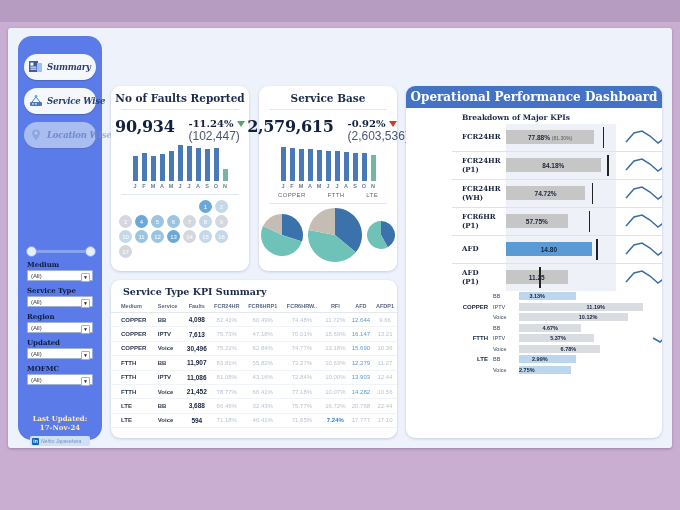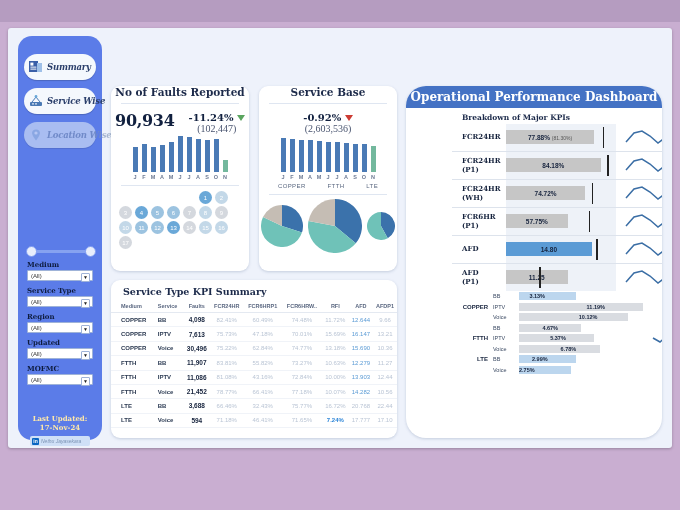--- a/index.html
+++ b/index.html
@@ -64,31 +64,31 @@
     background:#cfe0f7;border-radius:2px;display:flex;align-items:center;gap:2px;
     padding-left:2px;box-sizing:border-box;
   }
   .li-sq{width:7px;height:7px;background:#0a66c2;border-radius:1px;color:#fff;font-size:5px;
          display:flex;align-items:center;justify-content:center;font-weight:700;}
   .li-tx{font-size:5px;color:#7c93b4;font-style:italic;white-space:nowrap;}
   
   .card{position:absolute;background:#fff;border-radius:9px;box-shadow:0 1px 3px rgba(90,110,150,.28);}
   .card-title{
     font-family:"DejaVu Serif", serif;font-weight:700;font-size:10.5px;color:#1c2a4a;
-    text-align:center;
+    text-align:center;padding-top:6px;
   }
   .hr{height:1px;background:#dfe6f1;margin:5px 10px 0 10px;}
   .bigrow{display:flex;align-items:flex-start;justify-content:center;gap:14px;padding-top:7px;}
   .bignum{font-family:"DejaVu Serif", serif;font-weight:700;font-size:16px;color:#11203f;letter-spacing:-.3px;}
   .deltawrap{padding-top:1px;}
   .delta{font-family:"DejaVu Serif", serif;font-weight:700;font-size:10px;color:#11203f;white-space:nowrap;}
   .tri{display:inline-block;width:0;height:0;border-left:4px solid transparent;border-right:4px solid transparent;}
   .tri.down-g{border-top:6px solid #5aa55f;}
   .tri.down-r{border-top:6px solid #cc3b33;}
-  .sub{font-size:10px;color:#4a5570;text-align:center;font-family:Liberation Serif, serif;}
+  .sub{font-size:12px;color:#4a5570;font-family:Liberation Sans, sans-serif;}
   .bars{display:flex;align-items:flex-end;justify-content:center;gap:4px;height:38px;padding:0 12px;}
   .bar{width:5px;background:#4a7ab5;}
   .bar.green{background:#73b89d;}
   .months{display:flex;justify-content:center;gap:4px;padding:2px 12px 0 12px;}
   .months span{width:5px;text-align:center;font-size:5.5px;color:#6d7a93;font-weight:700;}
   .circles{padding:5px 8px 0 8px;}
   .crow{display:flex;gap:3px;margin-bottom:2px;}
   .circ{width:13px;height:13px;border-radius:50%;background:#d4d8de;color:#fff;
         font-size:6px;display:flex;align-items:center;justify-content:center;}
   .circ.b1{background:#9cc3e0;}
@@ -324,20 +324,21 @@
             <div class="circ ghost"></div>
             <div class="circ ghost"></div>
           </div>
         </div>
     </div>
 
     <div class="card" style="left:251px;top:58px;width:138px;height:185px;">
       <div class="card-title">Service Base</div>
       <div class="hr"></div>
       <div class="bigrow">
+        <div class="bignum">2,579,615</div>
         <div class="deltawrap">
           <div class="delta">
             <span>-0.92%</span>
             <span class="tri down-r"></span>
           </div>
           <div class="sub">(2,603,536)</div>
         </div>
       </div>
       <div class="bars" id="sb-bars">
           <div class="bar" style="height: 34px;"></div>
@@ -491,21 +492,21 @@
               <td>46.41%</td>
               <td>71.65%</td>
               <td class="strong-link">7.24%</td>
               <td>17.777</td>
               <td>17.10</td>
             </tr>
           </tbody>
       </table>
     </div>
 
-    <div class="card" style="left:398px;top:58px;width:256px;height:352px;overflow:hidden;border-radius:20px;">
+    <div class="card" style="left:398px;top:58px;width:256px;height:352px;overflow:hidden;">
       <div class="banner">
         <span>Operational Performance Dashboard</span>
       </div>
       <div style="position:absolute;top:22px;left:0;right:0;margin-left:46px;">
         <div class="rsec-title">Breakdown of Major KPIs</div>
         <div id="kpi-rows">
             <div class="kpirow">
               <div class="kpiname">FCR24HR</div>
               <div class="kpibarwrap">
                 <div class="kpibar" style="width: 80%;">

